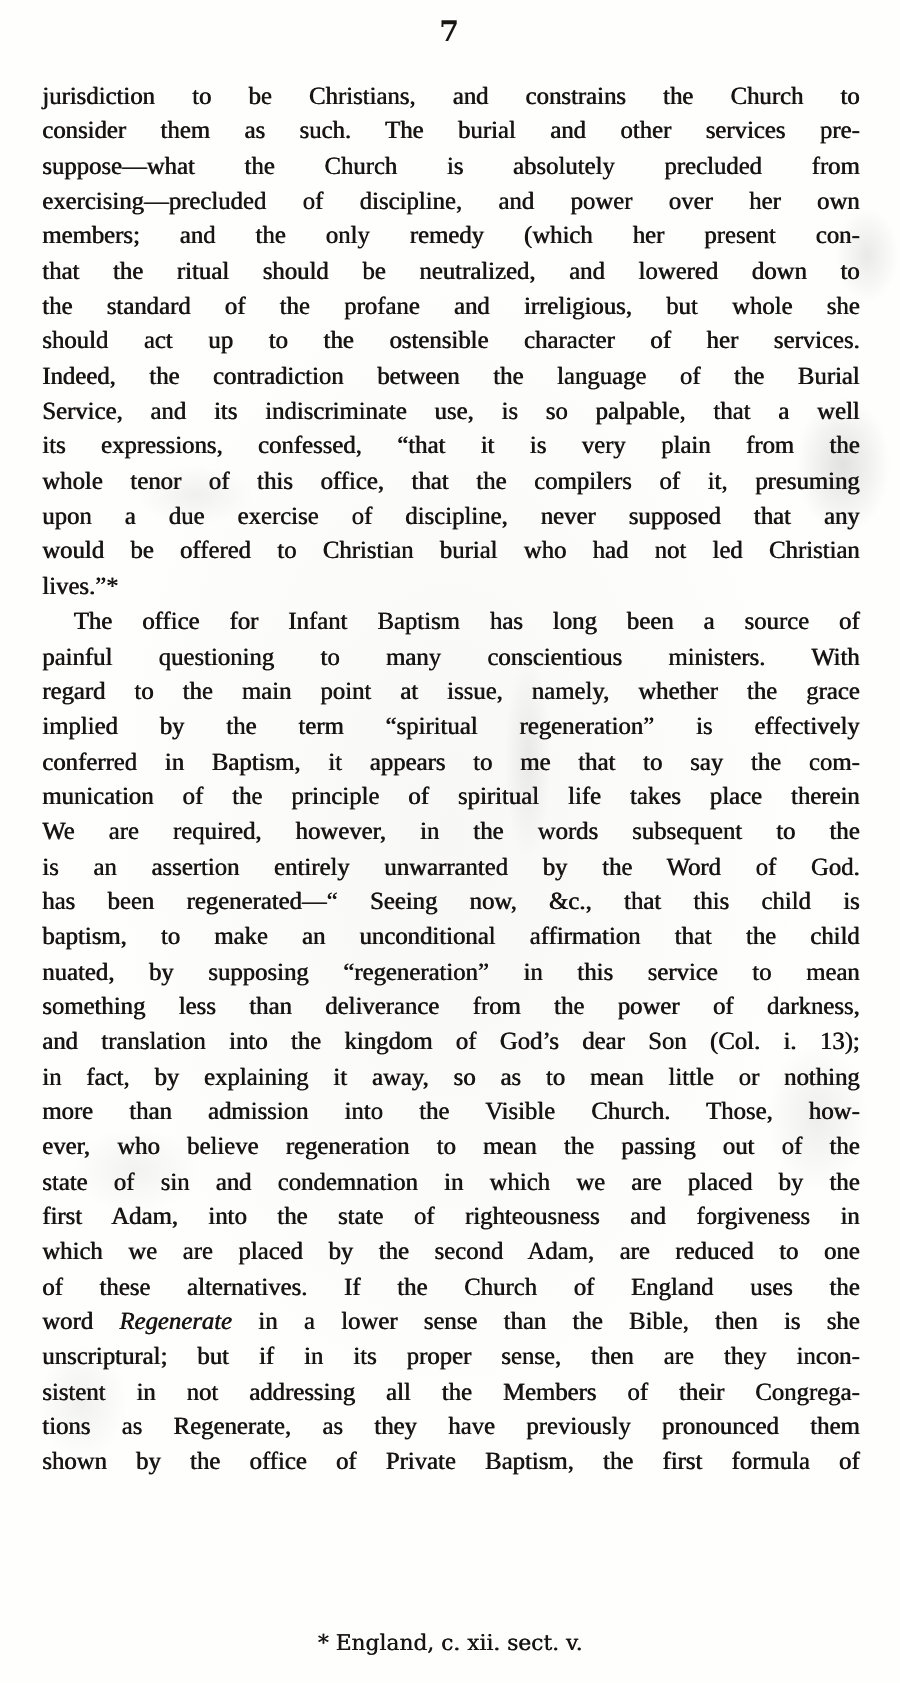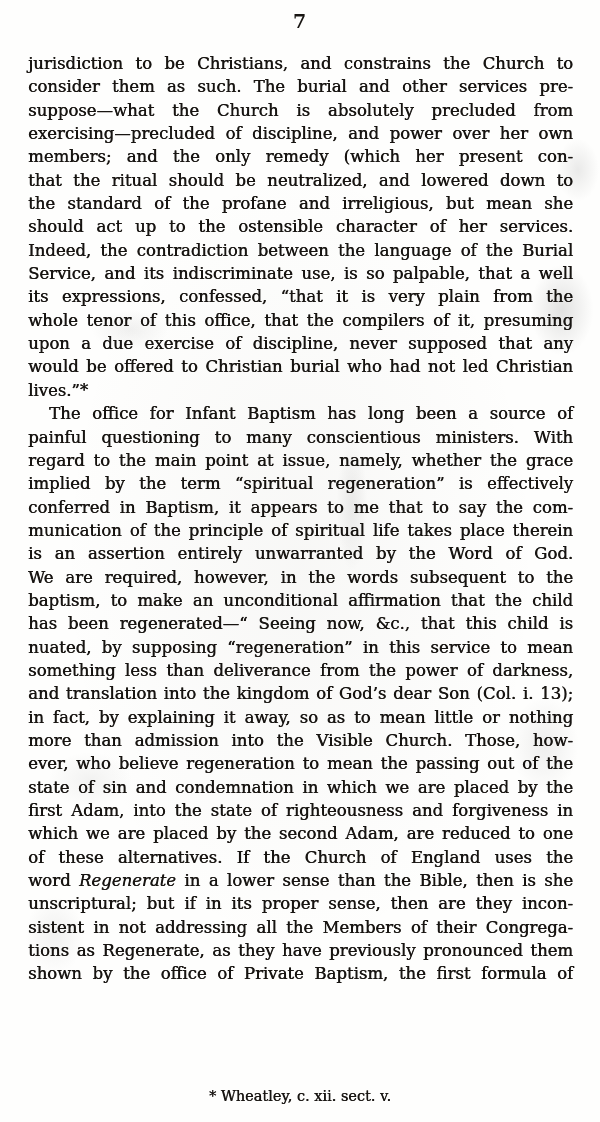--- a/index.html
+++ b/index.html
@@ -39,20 +39,21 @@
     letter-spacing: 1px;
   }
   .text-block {
     position: absolute;
     top: 52px;
     left: 28px;
     width: 545px;
     font-size: 16.5px;
     line-height: 23.35px;
     text-shadow: 0.45px 0 0 currentColor; 
+    font-family: Liberation Serif, serif;
   }
   .paragraph { margin: 0; }
   .line {
     text-align: justify;
     text-align-last: justify;
     height: 23.35px;
     overflow: visible;
     white-space: normal;
   }
   .line.indent { text-indent: 21px; }
@@ -75,52 +76,52 @@
   <div class="scan-artifacts"></div>
   <div class="page-number">7</div>
   <div class="text-block">
       <div class="paragraph">
         <div class="line">jurisdiction to be Christians, and constrains the Church to</div>
         <div class="line">consider them as such. The burial and other services pre-</div>
         <div class="line">suppose—what the Church is absolutely precluded from</div>
         <div class="line">exercising—precluded of discipline, and power over her own</div>
         <div class="line">members; and the only remedy (which her present con-</div>
         <div class="line">that the ritual should be neutralized, and lowered down to</div>
-        <div class="line">the standard of the profane and irreligious, but mean she</div>
+        <div class="line">the standard of the profane and irreligious, but whole she</div>
         <div class="line">should act up to the ostensible character of her services.</div>
         <div class="line">Indeed, the contradiction between the language of the Burial</div>
         <div class="line">Service, and its indiscriminate use, is so palpable, that a well</div>
         <div class="line">its expressions, confessed, “that it is very plain from the</div>
         <div class="line">whole tenor of this office, that the compilers of it, presuming</div>
         <div class="line">upon a due exercise of discipline, never supposed that any</div>
         <div class="line">would be offered to Christian burial who had not led Christian</div>
         <div class="line last-line">lives.”*</div>
       </div>
       <div class="paragraph">
         <div class="line indent">The office for Infant Baptism has long been a source of</div>
         <div class="line">painful questioning to many conscientious ministers. With</div>
         <div class="line">regard to the main point at issue, namely, whether the grace</div>
         <div class="line">implied by the term “spiritual regeneration” is effectively</div>
         <div class="line">conferred in Baptism, it appears to me that to say the com-</div>
         <div class="line">munication of the principle of spiritual life takes place therein</div>
+        <div class="line">We are required, however, in the words subsequent to the</div>
         <div class="line">is an assertion entirely unwarranted by the Word of God.</div>
-        <div class="line">We are required, however, in the words subsequent to the</div>
+        <div class="line">has been regenerated—“ Seeing now, &amp;c., that this child is</div>
         <div class="line">baptism, to make an unconditional affirmation that the child</div>
-        <div class="line">has been regenerated—“ Seeing now, &amp;c., that this child is</div>
         <div class="line">nuated, by supposing “regeneration” in this service to mean</div>
         <div class="line">something less than deliverance from the power of darkness,</div>
         <div class="line">and translation into the kingdom of God’s dear Son (Col. i. 13);</div>
         <div class="line">in fact, by explaining it away, so as to mean little or nothing</div>
         <div class="line">more than admission into the Visible Church. Those, how-</div>
         <div class="line">ever, who believe regeneration to mean the passing out of the</div>
         <div class="line">state of sin and condemnation in which we are placed by the</div>
         <div class="line">first Adam, into the state of righteousness and forgiveness in</div>
         <div class="line">which we are placed by the second Adam, are reduced to one</div>
         <div class="line">of these alternatives. If the Church of England uses the</div>
         <div class="line">word <i>Regenerate</i> in a lower sense than the Bible, then is she</div>
         <div class="line">unscriptural; but if in its proper sense, then are they incon-</div>
         <div class="line">sistent in not addressing all the Members of their Congrega-</div>
         <div class="line">tions as Regenerate, as they have previously pronounced them</div>
         <div class="line">shown by the office of Private Baptism, the first formula of</div>
       </div>
     </div>
-  <div class="footnote">* Wheatley, c. xii. sect. v.</div>
+  <div class="footnote">* England, c. xii. sect. v.</div>
 </div>
 
 </body></html>

